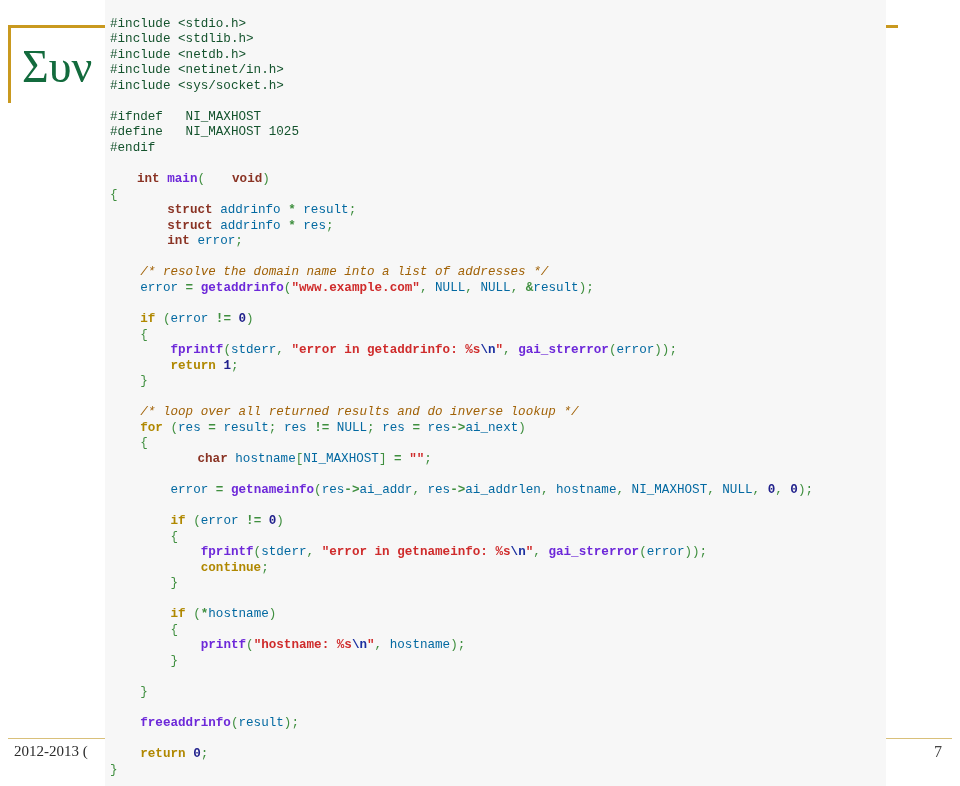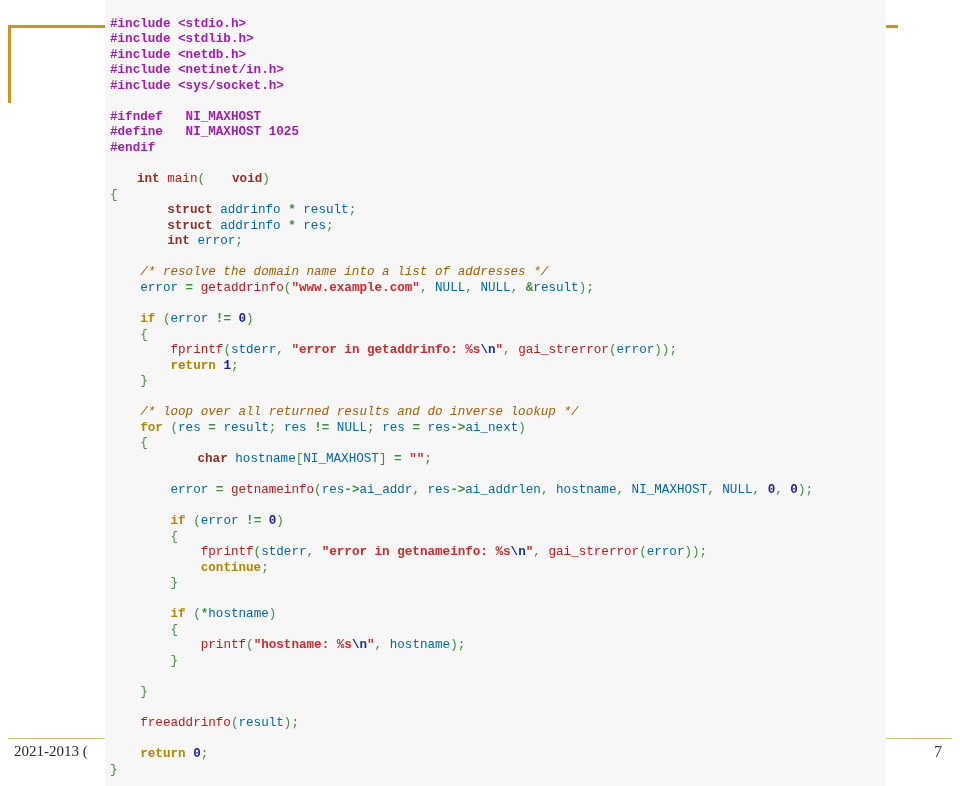--- a/index.html
+++ b/index.html
@@ -97,42 +97,43 @@
     top: 4px;
     font-family: "Liberation Mono", "DejaVu Sans Mono", monospace;
     font-size: 12.6px;
     line-height: 15.55px;
     white-space: pre;
     color: #000000;
   }
   .ln { display: block; height: 15.55px; }
 
   
-  .pp   { color: #a21caf; font-weight: bold; }   
+  .pp   { color: #14532d; font-weight: normal; }   
   .kw   { color: #b08800; font-weight: bold; }   
   .ty   { color: #8a3324; font-weight: bold; margin-left: 27px; }   
-  .fn   { color: #b91c1c; font-weight: normal; }   
+  .fn   { color: #6d28d9; font-weight: bold; }   
   .id   { color: #0369a1; }                       
   .str  { color: #cf2b2b; font-weight: bold; }   
   .esc  { color: #1a2fa0; font-weight: bold; }   
   .num  { color: #21218c; font-weight: bold; }   
   .cmt  { color: #a16207; font-style: italic; }  
   .pun  { color: #3f8f3f; }                       
   .op   { color: #3f8f3f; font-weight: bold; }   
 </style>
 </head>
 <body>
 
 <div id="slide">
 
   <div id="title-rule-top"></div>
   <div id="title-rule-left"></div>
 
+  <div id="slide-title">Συν</div>
 
   <div id="footer-rule"></div>
-  <div id="footer-left">2021-2013 (</div>
+  <div id="footer-left">2012-2013 (</div>
   <div id="footer-page">7</div>
 
   <div id="code-panel">
     <pre id="code-block"><span class="ln"><span class="pp">#include &lt;stdio.h&gt;</span></span><span class="ln"><span class="pp">#include &lt;stdlib.h&gt;</span></span><span class="ln"><span class="pp">#include &lt;netdb.h&gt;</span></span><span class="ln"><span class="pp">#include &lt;netinet/in.h&gt;</span></span><span class="ln"><span class="pp">#include &lt;sys/socket.h&gt;</span></span><span class="ln"> </span><span class="ln"><span class="pp">#ifndef   NI_MAXHOST</span></span><span class="ln"><span class="pp">#define   NI_MAXHOST 1025</span></span><span class="ln"><span class="pp">#endif</span></span><span class="ln"> </span><span class="ln"><span class="ty">int</span> <span class="fn">main</span><span class="pun">(</span><span class="ty">void</span><span class="pun">)</span></span><span class="ln"><span class="pun">{</span></span><span class="ln">    <span class="ty">struct</span> <span class="id">addrinfo</span> <span class="op">*</span> <span class="id">result</span><span class="pun">;</span></span><span class="ln">    <span class="ty">struct</span> <span class="id">addrinfo</span> <span class="op">*</span> <span class="id">res</span><span class="pun">;</span></span><span class="ln">    <span class="ty">int</span> <span class="id">error</span><span class="pun">;</span></span><span class="ln"> </span><span class="ln">    <span class="cmt">/* resolve the domain name into a list of addresses */</span></span><span class="ln">    <span class="id">error</span> <span class="op">=</span> <span class="fn">getaddrinfo</span><span class="pun">(</span><span class="str">"</span><span class="str">www.example.com</span><span class="str">"</span><span class="pun">,</span> <span class="id">NULL</span><span class="pun">,</span> <span class="id">NULL</span><span class="pun">,</span> <span class="op">&amp;</span><span class="id">result</span><span class="pun">)</span><span class="pun">;</span></span><span class="ln"> </span><span class="ln">    <span class="kw">if</span> <span class="pun">(</span><span class="id">error</span> <span class="op">!=</span> <span class="num">0</span><span class="pun">)</span></span><span class="ln">    <span class="pun">{</span></span><span class="ln">        <span class="fn">fprintf</span><span class="pun">(</span><span class="id">stderr</span><span class="pun">,</span> <span class="str">"</span><span class="str">error in getaddrinfo: %s</span><span class="esc">\n</span><span class="str">"</span><span class="pun">,</span> <span class="fn">gai_strerror</span><span class="pun">(</span><span class="id">error</span><span class="pun">)</span><span class="pun">)</span><span class="pun">;</span></span><span class="ln">        <span class="kw">return</span> <span class="num">1</span><span class="pun">;</span></span><span class="ln">    <span class="pun">}</span></span><span class="ln"> </span><span class="ln">    <span class="cmt">/* loop over all returned results and do inverse lookup */</span></span><span class="ln">    <span class="kw">for</span> <span class="pun">(</span><span class="id">res</span> <span class="op">=</span> <span class="id">result</span><span class="pun">;</span> <span class="id">res</span> <span class="op">!=</span> <span class="id">NULL</span><span class="pun">;</span> <span class="id">res</span> <span class="op">=</span> <span class="id">res</span><span class="op">-&gt;</span><span class="id">ai_next</span><span class="pun">)</span></span><span class="ln">    <span class="pun">{</span></span><span class="ln">        <span class="ty">char</span> <span class="id">hostname</span><span class="pun">[</span><span class="id">NI_MAXHOST</span><span class="pun">]</span> <span class="op">=</span> <span class="str">"</span><span class="str">"</span><span class="pun">;</span></span><span class="ln"> </span><span class="ln">        <span class="id">error</span> <span class="op">=</span> <span class="fn">getnameinfo</span><span class="pun">(</span><span class="id">res</span><span class="op">-&gt;</span><span class="id">ai_addr</span><span class="pun">,</span> <span class="id">res</span><span class="op">-&gt;</span><span class="id">ai_addrlen</span><span class="pun">,</span> <span class="id">hostname</span><span class="pun">,</span> <span class="id">NI_MAXHOST</span><span class="pun">,</span> <span class="id">NULL</span><span class="pun">,</span> <span class="num">0</span><span class="pun">,</span> <span class="num">0</span><span class="pun">)</span><span class="pun">;</span></span><span class="ln"> </span><span class="ln">        <span class="kw">if</span> <span class="pun">(</span><span class="id">error</span> <span class="op">!=</span> <span class="num">0</span><span class="pun">)</span></span><span class="ln">        <span class="pun">{</span></span><span class="ln">            <span class="fn">fprintf</span><span class="pun">(</span><span class="id">stderr</span><span class="pun">,</span> <span class="str">"</span><span class="str">error in getnameinfo: %s</span><span class="esc">\n</span><span class="str">"</span><span class="pun">,</span> <span class="fn">gai_strerror</span><span class="pun">(</span><span class="id">error</span><span class="pun">)</span><span class="pun">)</span><span class="pun">;</span></span><span class="ln">            <span class="kw">continue</span><span class="pun">;</span></span><span class="ln">        <span class="pun">}</span></span><span class="ln"> </span><span class="ln">        <span class="kw">if</span> <span class="pun">(</span><span class="op">*</span><span class="id">hostname</span><span class="pun">)</span></span><span class="ln">        <span class="pun">{</span></span><span class="ln">            <span class="fn">printf</span><span class="pun">(</span><span class="str">"</span><span class="str">hostname: %s</span><span class="esc">\n</span><span class="str">"</span><span class="pun">,</span> <span class="id">hostname</span><span class="pun">)</span><span class="pun">;</span></span><span class="ln">        <span class="pun">}</span></span><span class="ln"> </span><span class="ln">    <span class="pun">}</span></span><span class="ln"> </span><span class="ln">    <span class="fn">freeaddrinfo</span><span class="pun">(</span><span class="id">result</span><span class="pun">)</span><span class="pun">;</span></span><span class="ln"> </span><span class="ln">    <span class="kw">return</span> <span class="num">0</span><span class="pun">;</span></span><span class="ln"><span class="pun">}</span></span></pre>
   </div>
 
 </div>
 
 </body></html>

